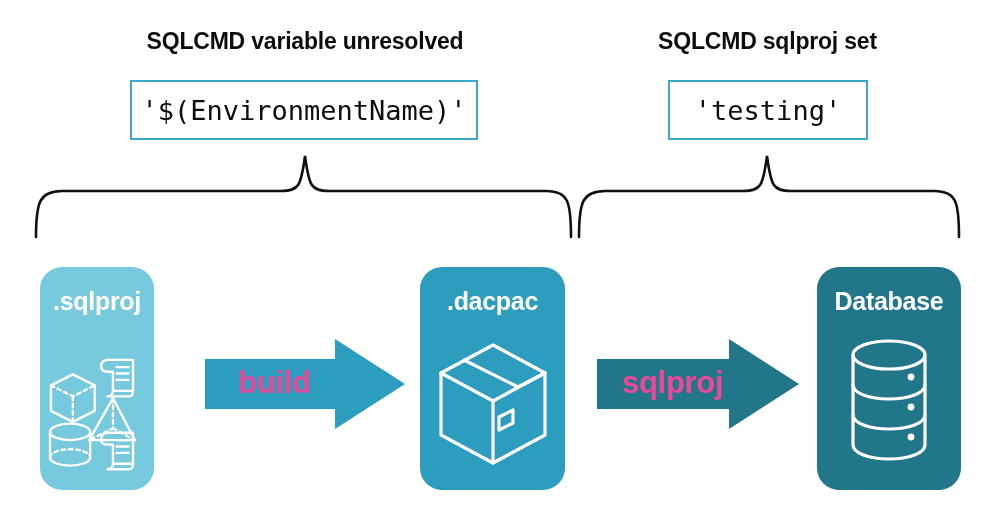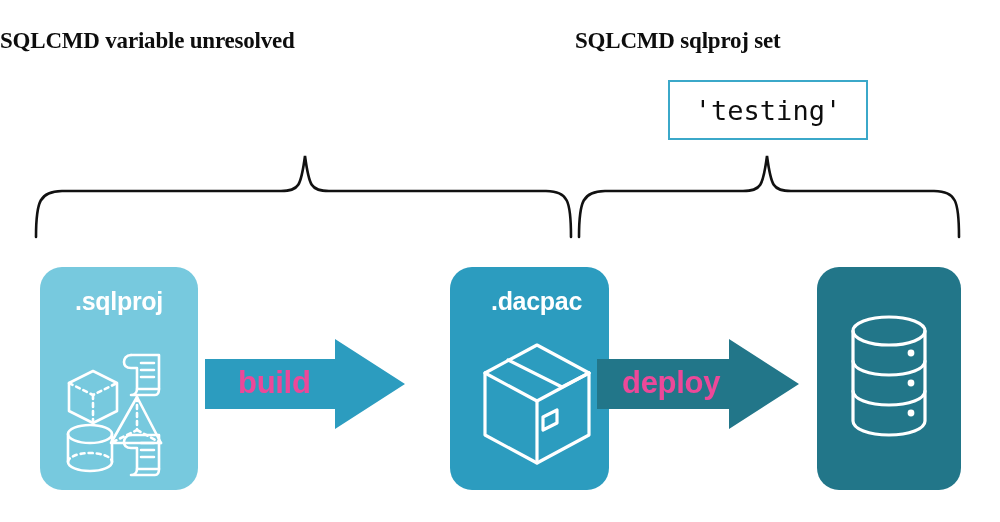--- a/index.html
+++ b/index.html
@@ -19,26 +19,27 @@
   #stage {
     position: absolute;
     left: 0; top: 0;
     width: 1000px;
     height: 522px;
   }
 
   
   .section-title {
     position: absolute;
-    font-family: Liberation Serif, serif;
+    font-family: Liberation Sans, sans-serif;
     font-weight: bold;
     font-size: 23px;
     letter-spacing: -0.2px;
     color: #0d0d0d;
     white-space: nowrap;
+    text-align: center;
   }
   #title-left  { left: 0px;   top: 28px; width: 610px; }
   #title-right { left: 575px; top: 28px; width: 385px; }
 
   
   .code-box {
     position: absolute;
     box-sizing: border-box;
     background: #ffffff;
     border: 2px solid #3ba8c9;
@@ -80,22 +81,22 @@
     margin-top: 20px;
   }
   .node-glyph {
     flex: 1;
     display: flex;
     align-items: center;
     justify-content: center;
     width: 100%;
   }
 
-  #card-sqlproj  { left: 40px;  top: 267px; width: 158px; height: 223px; gap: 13px; }
-  #card-dacpac   { left: 450px; top: 267px; width: 145px; height: 223px; padding-left: 14px; }
+  #card-sqlproj  { left: 40px;  top: 267px; width: 114px; height: 223px; gap: 13px; }
+  #card-dacpac   { left: 420px; top: 267px; width: 145px; height: 223px; }
   #card-database { left: 817px; top: 267px; width: 144px; height: 223px; }
 
   
   .arrow-wrap {
     position: absolute;
   }
   .arrow-label {
     position: absolute;
     font-family: "Liberation Sans", sans-serif;
     font-weight: bold;
@@ -110,20 +111,21 @@
   #label-deploy { left: 622px; top: 365px; }
 </style>
 </head>
 <body>
 
 <div id="stage">
 
   <div class="section-title" id="title-left">SQLCMD variable unresolved</div>
   <div class="section-title" id="title-right">SQLCMD sqlproj set</div>
 
+  <div class="code-box" id="code-left">'$(EnvironmentName)'</div>
   <div class="code-box" id="code-right">'testing'</div>
 
   <svg id="braces" viewBox="0 0 1000 522">
     <g fill="none" stroke="#111111" stroke-width="2.6" stroke-linecap="round">
       <path d="
         M 36,237
         C 36,200 40,192 62,191
         L 281,191
         C 299,191 301,186 305,156
         C 309,186 311,191 329,191
@@ -192,20 +194,21 @@
 
         <path d="M 31,29 L 85,56"></path>
         <path d="M 85,56 L 112,42"></path>
 
         <path d="M 66,86 L 80,79 L 80,92 L 66,99 Z"></path>
       </svg>
     </div>
   </div>
 
   <div class="node-card" id="card-database" style="background:#227689;">
+    <div class="node-label">Database</div>
     <div class="node-glyph">
       <svg width="100" height="140" viewBox="0 0 100 140" fill="none" stroke="#ffffff" stroke-width="3.2" stroke-linejoin="round" stroke-linecap="round">
         <ellipse cx="50" cy="22" rx="36" ry="14"></ellipse>
         <path d="M 14,22 L 14,112 C 14,120 30,126 50,126 C 70,126 86,120 86,112 L 86,22"></path>
         <path d="M 14,52 C 14,60 30,66 50,66 C 70,66 86,60 86,52"></path>
         <path d="M 14,82 C 14,90 30,96 50,96 C 70,96 86,90 86,82"></path>
         <circle cx="72" cy="44" r="3.4" fill="#ffffff" stroke="none"></circle>
         <circle cx="72" cy="74" r="3.4" fill="#ffffff" stroke="none"></circle>
         <circle cx="72" cy="104" r="3.4" fill="#ffffff" stroke="none"></circle>
       </svg>
@@ -217,15 +220,15 @@
       <path d="M 0,24 L 130,24 L 130,4 L 200,49 L 130,94 L 130,74 L 0,74 Z" fill="#2c9cbf"></path>
     </svg>
   </div>
   <div class="arrow-label" id="label-build">build</div>
 
   <div class="arrow-wrap" id="arrow-deploy">
     <svg width="202" height="98" viewBox="0 0 202 98">
       <path d="M 0,24 L 132,24 L 132,4 L 202,49 L 132,94 L 132,74 L 0,74 Z" fill="#227689"></path>
     </svg>
   </div>
-  <div class="arrow-label" id="label-deploy">deploy</div>
+  <div class="arrow-label" id="label-deploy">sqlproj</div>
 
 </div>
 
 </body></html>

